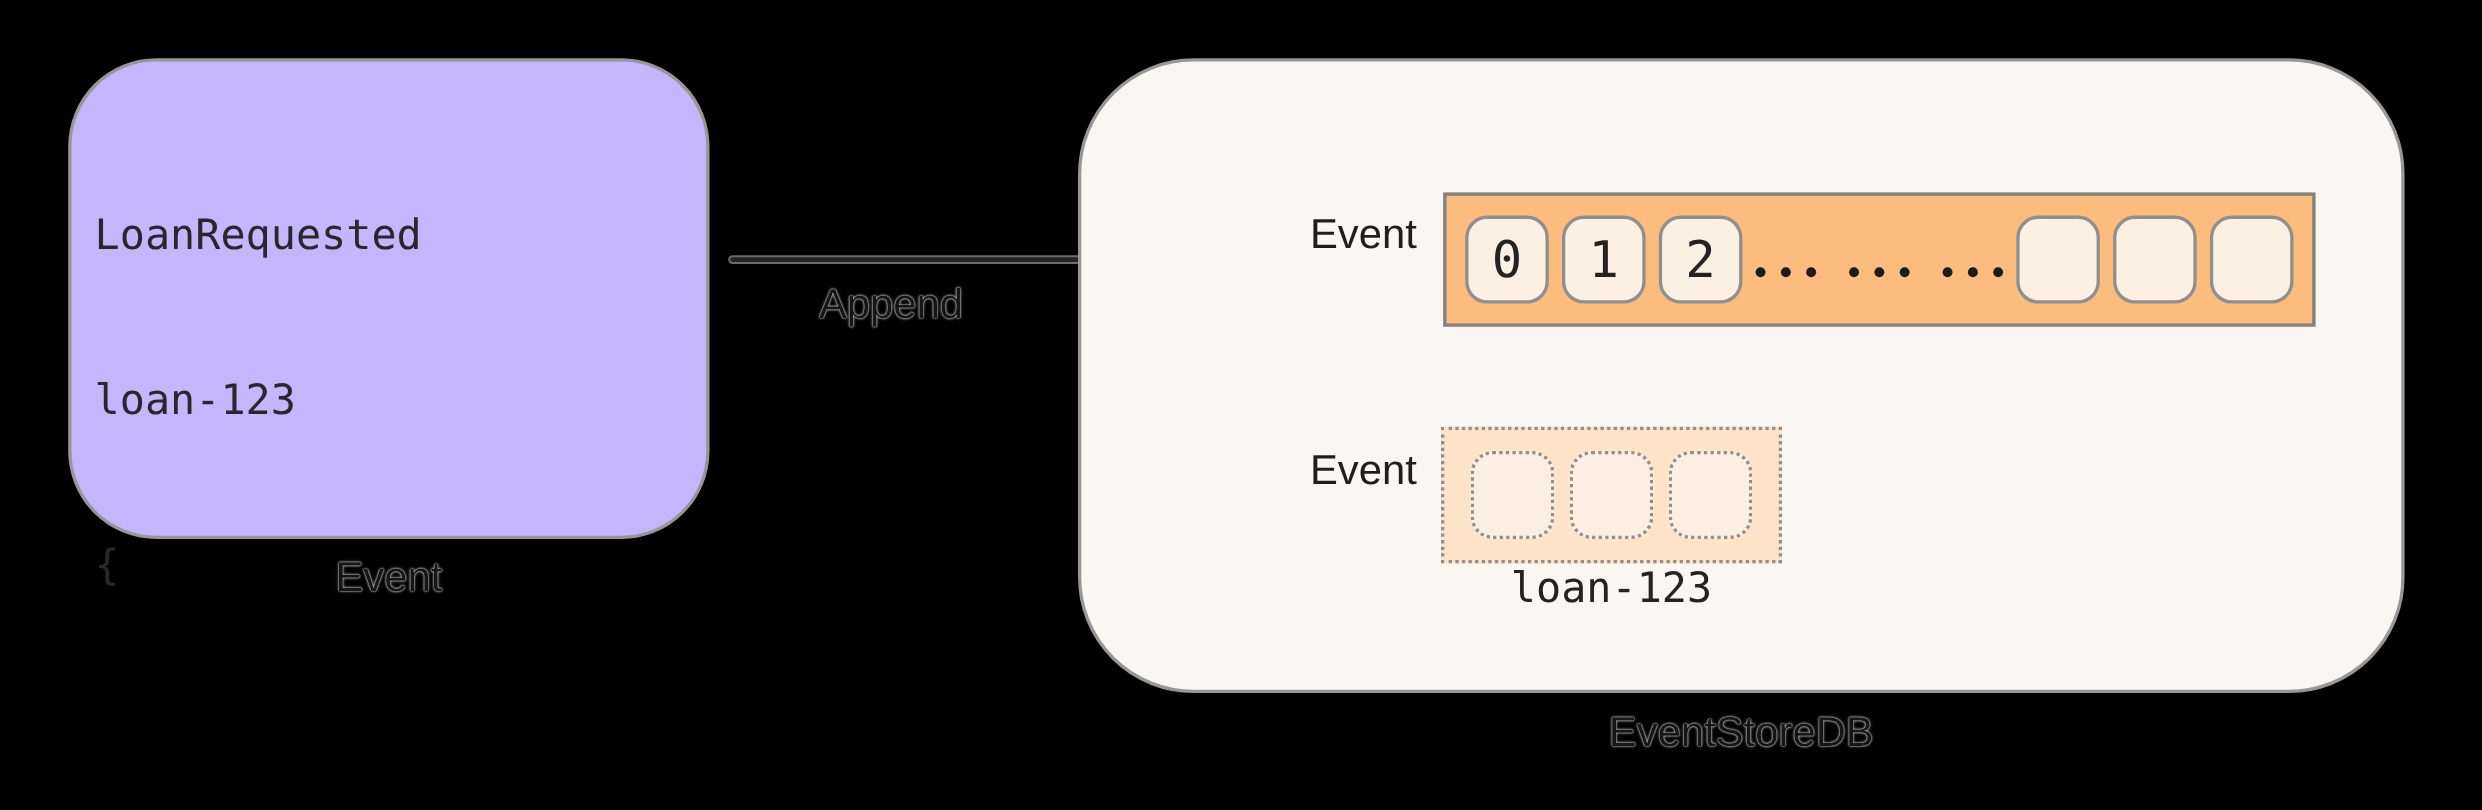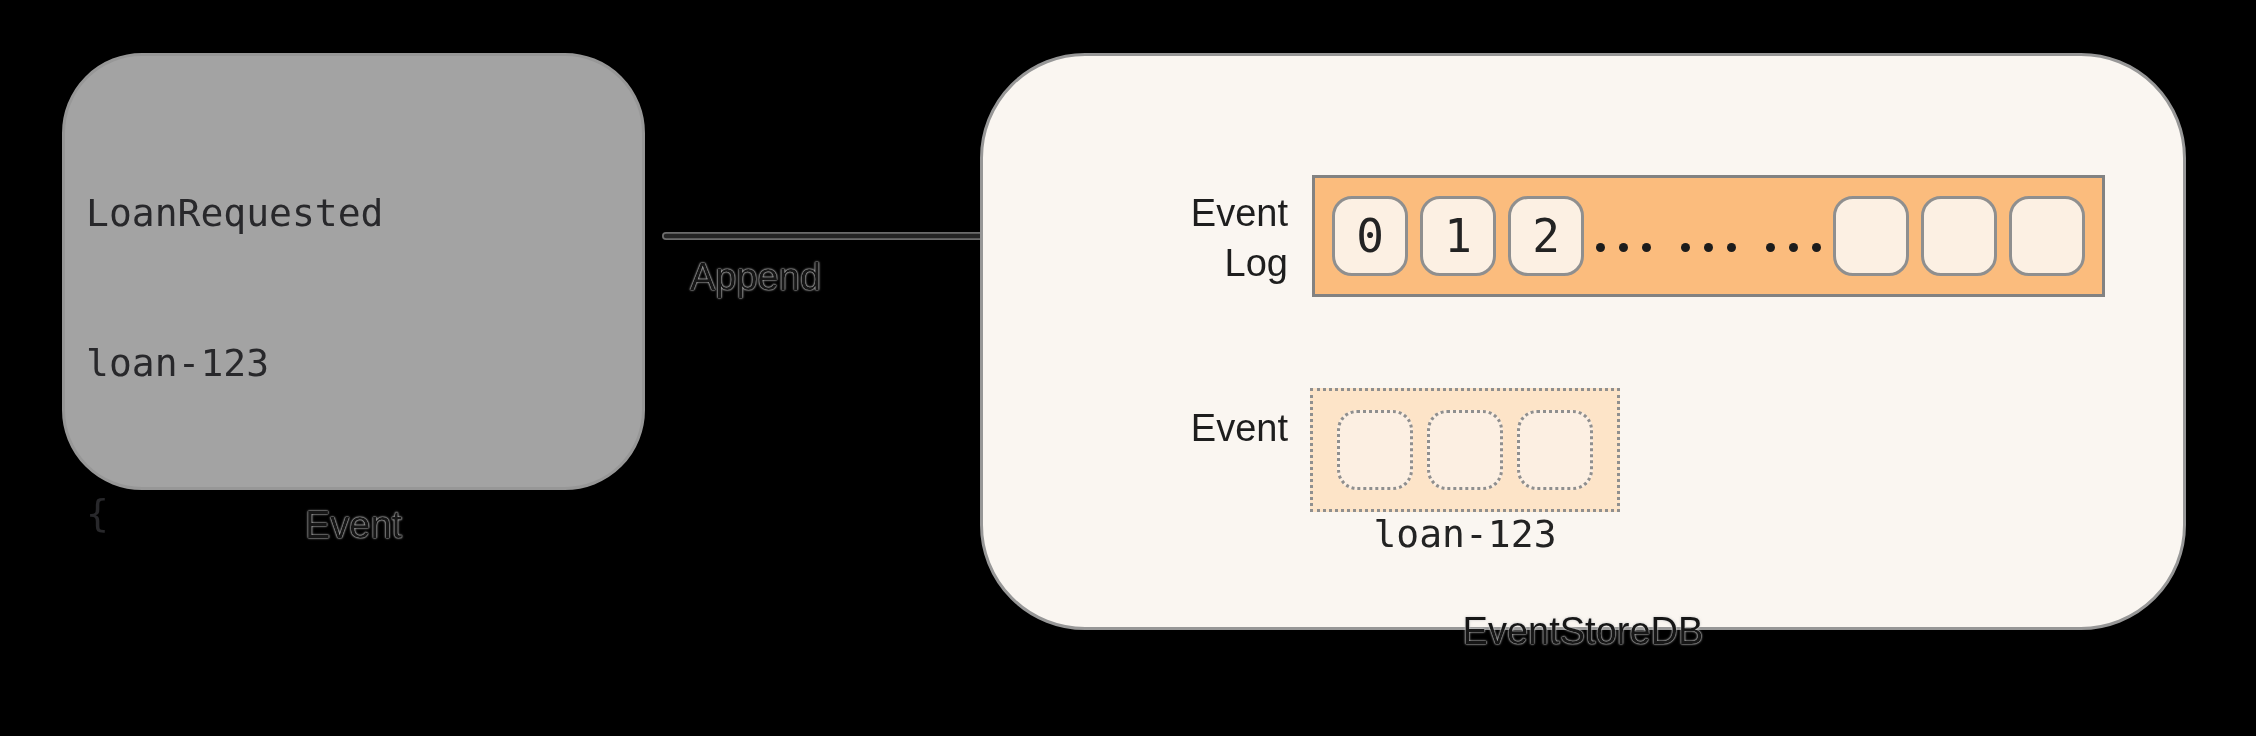--- a/index.html
+++ b/index.html
@@ -8,21 +8,21 @@
     width:2256px;height:736px;
     background:#000;
     overflow:hidden;
     font-family:"Liberation Sans", sans-serif;
   }
   .abs{position:absolute;}
 
   
   #event-card{
     left:62px;top:53px;width:583px;height:437px;
-    background:#a3a3a3;
+    background:#c4b5fd;
     border:3px solid #979797;
     border-radius:80px;
     box-sizing:border-box;
   }
   #event-code{
     position:absolute;left:21px;top:32px;right:10px;
     font-family:"DejaVu Sans Mono", monospace;
     font-size:38px;line-height:50px;
     color:#28282b;
     white-space:pre;
@@ -31,22 +31,22 @@
   
   .halo-label{
     font-size:38px;
     color:#161616;
     text-shadow:
       0 0 1px rgba(230,230,230,.95),
       0 0 2px rgba(215,215,215,.85),
       0 0 3px rgba(190,190,190,.55);
   }
   #event-label{left:62px;top:504px;width:583px;text-align:center;}
-  #append-label{left:690px;top:256px;width:240px;text-align:left;}
-  #estore-label{left:980px;top:610px;width:1206px;text-align:center;}
+  #append-label{left:690px;top:256px;width:240px;text-align:center;}
+  #estore-label{left:980px;top:645px;width:1206px;text-align:center;}
 
   
   #arrows{left:0;top:0;pointer-events:none;}
   .arrow-halo{stroke:rgba(216,216,216,.5);stroke-width:8px;fill:none;stroke-linecap:round;}
   .arrow-line{stroke:#242424;stroke-width:4.5px;fill:none;stroke-linecap:round;}
   .head-halo{stroke:rgba(216,216,216,.5);stroke-width:13px;fill:none;stroke-linecap:round;stroke-linejoin:round;}
   .head-line{stroke:#242424;stroke-width:9px;fill:none;stroke-linecap:round;stroke-linejoin:round;}
 
   
   #estore-box{
@@ -136,21 +136,20 @@
     <path class="arrow-line" d="M1040 236 Q1056 236 1056 252 V433 Q1056 450 1073 450 H1106"></path>
     <path class="head-line" d="M1113 219 L1143 236 L1113 253"></path>
     <path class="head-line" d="M1111 433 L1141 450 L1111 467"></path>
   </svg>
   <div id="append-label" class="abs halo-label">Append</div>
 
   <div id="estore-box" class="abs"></div>
 
   <div id="log-label" class="abs row-label">
     <div>Event</div>
-    <div>Log</div>
   </div>
   <div id="log-rect" class="abs">
     <div class="cell">0</div>
     <div class="cell">1</div>
     <div class="cell">2</div>
     <div id="log-dots">
       <div class="dot-group">
         <div class="dot"></div>
         <div class="dot"></div>
         <div class="dot"></div>

